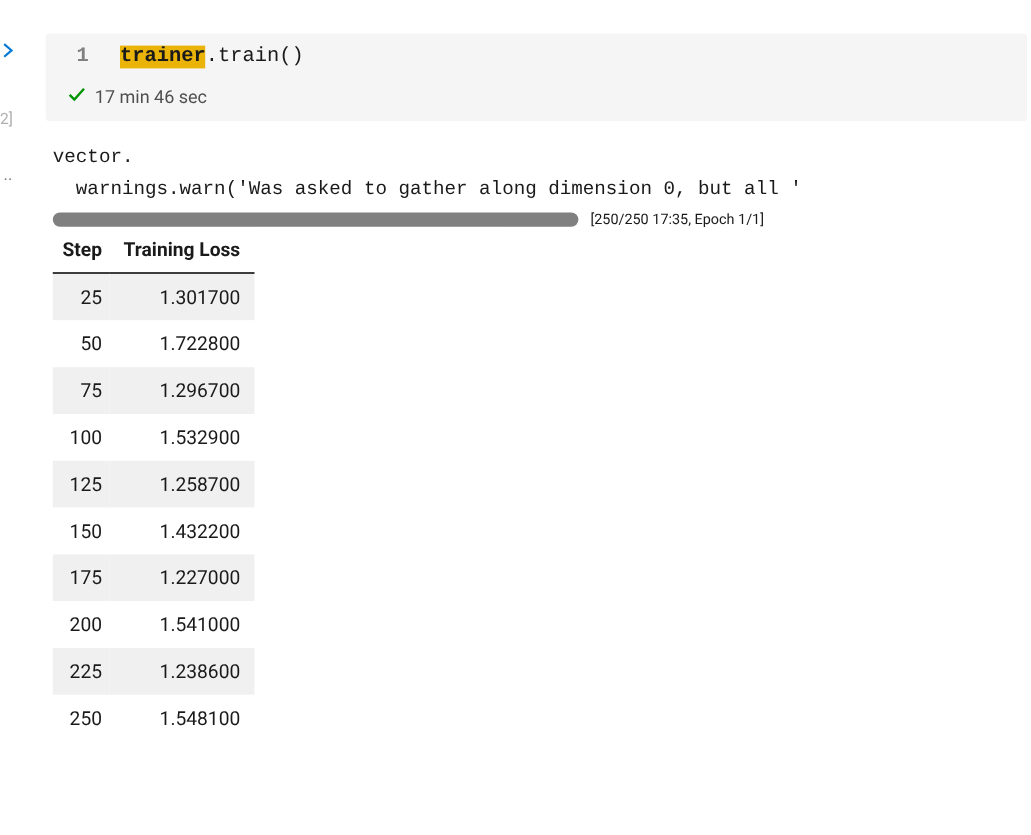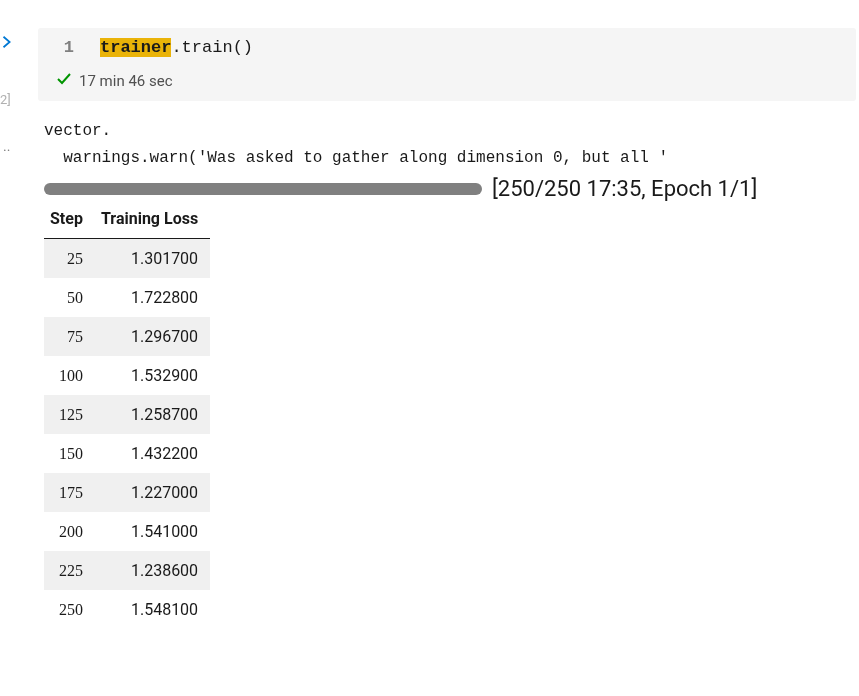--- a/index.html
+++ b/index.html
@@ -110,21 +110,21 @@
       gap: 10px;
       margin-top: 4px;
     }
     .progress-bar {
       width: 438px;
       height: 12px;
       background: #808080;
       border-radius: 7px;
     }
     .progress-label {
-      font-size: 22px;
+      font-size: 12px;
       color: #1a1a1a;
     }
     .training-table {
       border-collapse: collapse;
     }
     .training-table th {
       text-align: left;
       font-weight: 700;
       font-size: 16px;
       color: #1a1a1a;
@@ -138,21 +138,20 @@
     }
     .training-table td {
       text-align: right;
       font-size: 16px;
       color: #1a1a1a;
       padding: 10px 12px;
     }
     .training-table td:first-child {
       padding-right: 6px;
       padding-left: 14px;
-      font-family: Liberation Serif, serif;
     }
     .training-table tbody tr:nth-child(odd) {
       background: #f0f0f0;
     }
     .training-table tbody tr:nth-child(even) {
       background: #ffffff;
     }
   </style>
 </head>
 <body>

